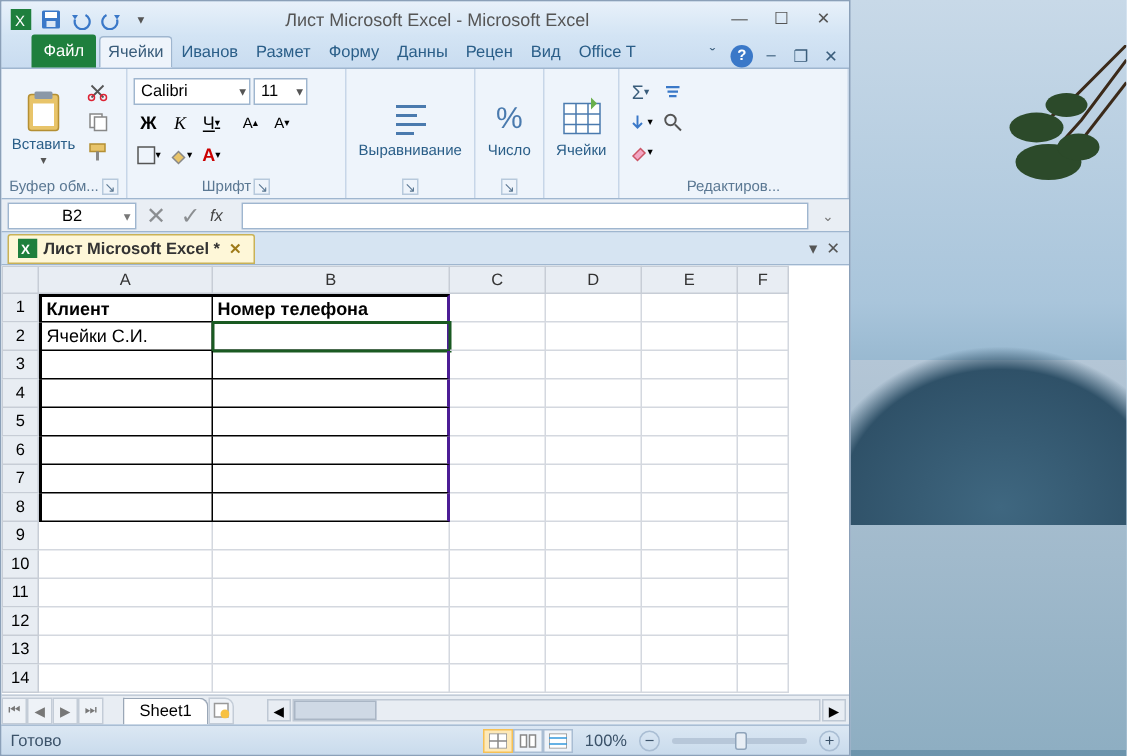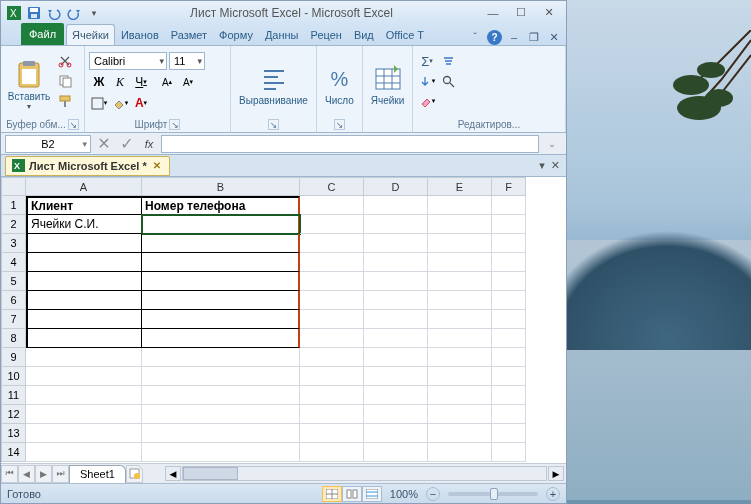--- a/index.html
+++ b/index.html
@@ -42,49 +42,49 @@
 .combo:after { content:"▾"; position:absolute; right:2px; font-size:9px; color:#555; }
 .btnrow { display:flex; gap:1px; }
 .sbtn { width:20px; height:18px; display:flex; align-items:center; justify-content:center; font-size:12px; border:1px solid transparent; border-radius:2px; }
 .sbtn.bold { font-weight:bold; }
 .sbtn.italic { font-style:italic; font-family:Georgia,serif; }
 .sbtn.udl { text-decoration:underline; }
 
 .formula-bar { height:22px; background:#e9eef4; display:flex; align-items:center; border-bottom:1px solid #9fb6cf; gap:3px; padding:0 4px;}
 .namebox { width:86px; height:18px; border:1px solid #9fb6cf; background:#fff; font-size:11px; text-align:center; display:flex; align-items:center; justify-content:center; position:relative;}
 .namebox:after{ content:"▾"; position:absolute; right:3px; font-size:9px; color:#777;}
-.fx-label { font-style:italic; font-size:11px; color:#444; width:18px; text-align:center;}
+.fx-label { font-style:italic; font-size:11px; color:#444; width:18px; text-align:left;}
 .formula-input { flex:1; height:18px; border:1px solid #9fb6cf; background:#fff; }
 
 .doctabs { height:22px; background:#d6e4f2; display:flex; align-items:center; border-bottom:1px solid #9fb6cf; padding-left:4px;}
 .doctab { height:20px; background:#fef7d8; border:1px solid #c9b256; display:flex; align-items:center; padding:0 6px; font-size:11px; font-weight:bold; color:#333; gap:4px; border-radius:2px 2px 0 0;}
 .doctab .xls-ico { width:13px; height:13px; }
 .doctab .close { font-size:10px; color:#9e7a18; padding:0 2px; }
 .doctab-spacer{flex:1;}
 .pane-ctrls{display:flex; gap:6px; padding-right:6px; font-size:11px; color:#555;}
 
 .grid-area { flex:1; display:flex; flex-direction:column; background:#fff; overflow:hidden; }
 .grid-header { display:flex; height:19px; }
 .rowhdr-corner { width:25px; background:#e8edf3; border:1px solid #c7cdd6; }
 .colhdr { background:#e8edf3; border:1px solid #c7cdd6; border-left:none; text-align:center; font-size:11px; color:#333; display:flex; align-items:center; justify-content:center;}
 .grid-body { flex:1; overflow:hidden; position:relative;}
 .grid-row { display:flex; height:19px; }
 .rowhdr { width:25px; background:#e8edf3; border:1px solid #c7cdd6; border-top:none; text-align:center; font-size:11px; display:flex; align-items:center; justify-content:center;}
 .cell { border-right:1px solid #d4d8df; border-bottom:1px solid #d4d8df; font-size:12px; padding:1px 3px; display:flex; align-items:center; }
-.cell.thick-r { border-right:2px solid #c2410c; }
+.cell.thick-r { border-right:2px solid #4c1d95; }
 .cell.thick-b { border-bottom:1.5px solid #000; }
 .cell.thick-l { border-left:2px solid #000; }
 .cell.thick-i { border-bottom:1px solid #000;}
 .cell.bold { font-weight:bold; }
 .cell.active { outline:2px solid #1a5a22; outline-offset:-1px; background:#fff;}
 
 .sheet-tabs { height:20px; background:#e8edf3; border-top:1px solid #c3ccd7; display:flex; align-items:center; font-size:11px; }
 .nav-arrows { display:flex; }
 .nav-arrow { width:17px; height:18px; border:1px solid #c3ccd7; display:flex; align-items:center; justify-content:center; font-size:9px; color:#777; background:#eef2f7;}
-.sheettab { background:#fff; border:1px solid #9aa7b7; border-bottom:none; padding:0 10px; height:18px; display:flex; align-items:center; margin-left:0; border-radius:0 6px 0 0;}
+.sheettab { background:#fff; border:1px solid #9aa7b7; border-bottom:none; padding:0 10px; height:18px; display:flex; align-items:center; margin-left:13px; border-radius:0 6px 0 0;}
 .hscroll { flex:1; display:flex; align-items:center; justify-content:flex-start; padding:0 2px; gap:1px;}
 .sb-btn{ width:16px; height:15px; background:#e8edf3; border:1px solid #bec8d4; font-size:9px; display:flex; align-items:center; justify-content:center;}
 .sb-track{ flex:1; height:15px; background:#e8edf3; border:1px solid #bec8d4; position:relative;}
 .sb-thumb{ position:absolute; left:0; top:0; height:13px; width:55px; background:#cfd9e5; border:1px solid #aab6c5;}
 
 .statusbar { height:20px; background:linear-gradient(#dbe7f3,#c9dbec); border-top:1px solid #a9bdd3; display:flex; align-items:center; font-size:11px; color:#3b5269; padding:0 6px; gap:8px;}
 .statusbar .spacer{flex:1;}
 .view-btns{display:flex;}
 .view-btn{width:20px; height:16px; border:1px solid #a9bdd3; background:#eef3f9; display:flex; align-items:center; justify-content:center;}
 .view-btn.active{background:#fde9b9; border-color:#f6c055;}

